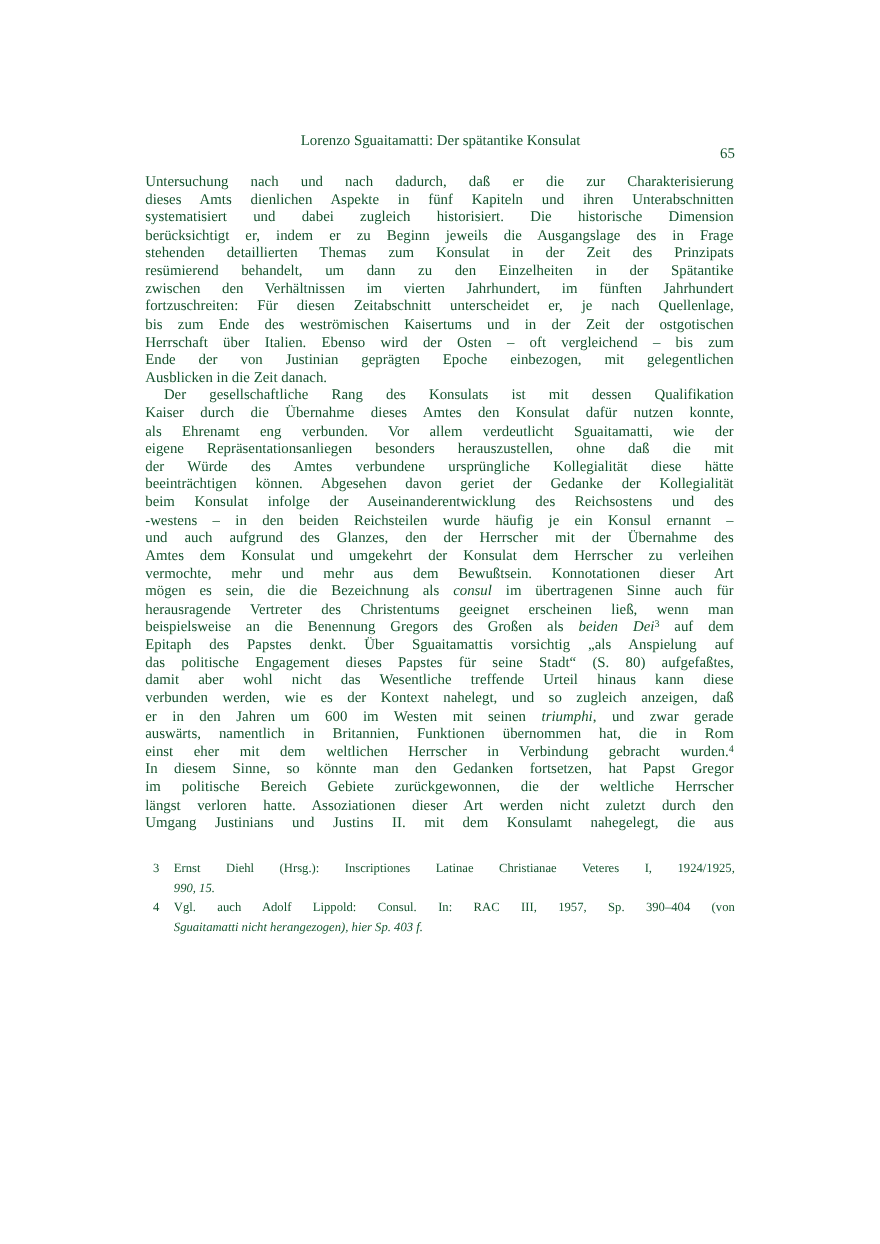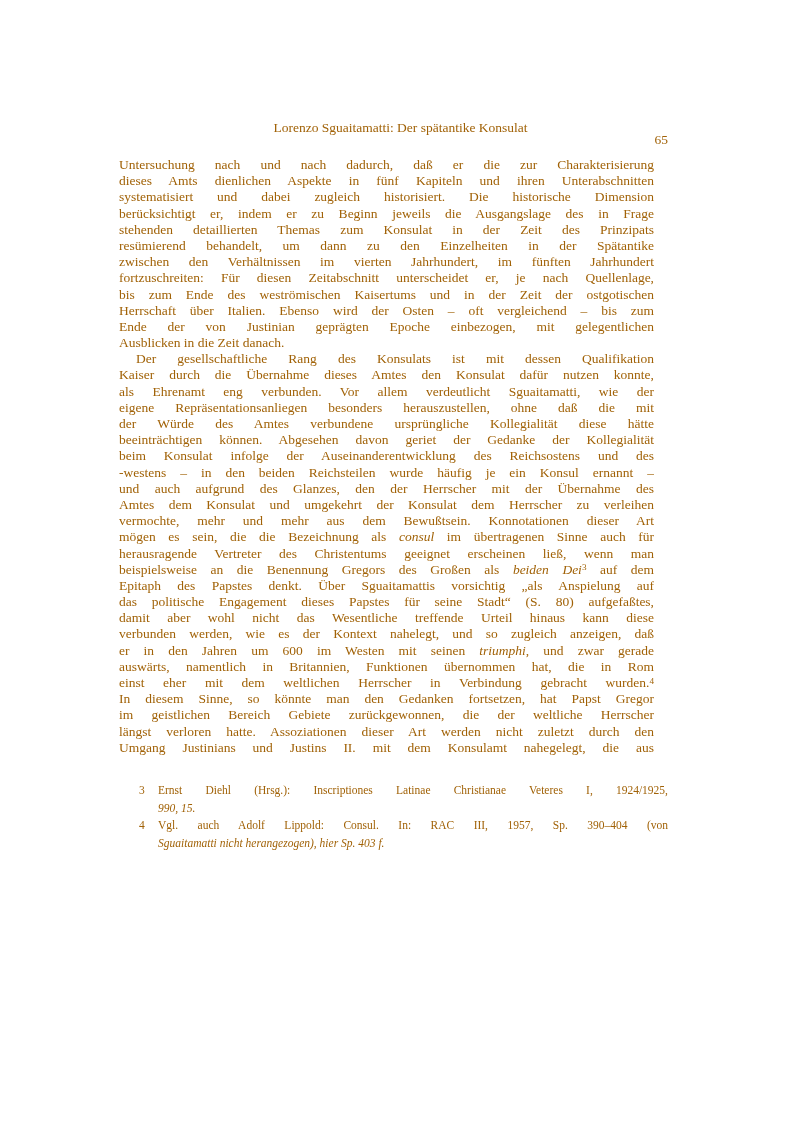--- a/index.html
+++ b/index.html
@@ -29,21 +29,21 @@
     text-align: center;
   }
   .running-header .pagenum {
     position: absolute;
     right: 0;
     top: 0;
     margin-top: 12px;
   }
   .body-text {
     position: absolute;
-    left: 119px;
+    left: 132px;
     top: 157px;
     width: 535px;
     font-size: 13.5px;
   }
   .line {
     line-height: 16.2px;
     text-align: justify;
     text-align-last: justify;
     white-space: normal;
     overflow: hidden;
@@ -87,21 +87,21 @@
     max-height: 17.7px;
   }
   .fn-line.no-justify {
     text-align-last: left;
     font-style: italic;
   }
 </style>
 </head>
 <body>
 
-<div class="page" style="background: rgb(255, 255, 255); color: #a16207; border-radius: 14px;">
+<div class="page" style="background: rgb(255, 255, 255); color: #14532d; border-radius: 14px;">
 
   <div class="running-header">
     <span class="title">Lorenzo Sguaitamatti: Der spätantike Konsulat</span>
     <span class="pagenum">65</span>
   </div>
 
   <div class="body-text">
       <div>
         <div class="line">Untersuchung nach und nach dadurch, daß er die zur Charakterisierung</div>
         <div class="line">dieses Amts dienlichen Aspekte in fünf Kapiteln und ihren Unterabschnitten</div>
@@ -132,21 +132,21 @@
         <div class="line">herausragende Vertreter des Christentums geeignet erscheinen ließ, wenn man</div>
         <div class="line">beispielsweise an die Benennung Gregors des Großen als <i>beiden Dei</i><sup>3</sup> auf dem</div>
         <div class="line">Epitaph des Papstes denkt. Über Sguaitamattis vorsichtig „als Anspielung auf</div>
         <div class="line">das politische Engagement dieses Papstes für seine Stadt“ (S. 80) aufgefaßtes,</div>
         <div class="line">damit aber wohl nicht das Wesentliche treffende Urteil hinaus kann diese</div>
         <div class="line">verbunden werden, wie es der Kontext nahelegt, und so zugleich anzeigen, daß</div>
         <div class="line">er in den Jahren um 600 im Westen mit seinen <i>triumphi</i>, und zwar gerade</div>
         <div class="line">auswärts, namentlich in Britannien, Funktionen übernommen hat, die in Rom</div>
         <div class="line">einst eher mit dem weltlichen Herrscher in Verbindung gebracht wurden.<sup>4</sup></div>
         <div class="line">In diesem Sinne, so könnte man den Gedanken fortsetzen, hat Papst Gregor</div>
-        <div class="line">im geistlichen Bereich Gebiete zurückgewonnen, die der weltliche Herrscher</div>
+        <div class="line">im politische Bereich Gebiete zurückgewonnen, die der weltliche Herrscher</div>
         <div class="line">längst verloren hatte. Assoziationen dieser Art werden nicht zuletzt durch den</div>
         <div class="line">Umgang Justinians und Justins II. mit dem Konsulamt nahegelegt, die aus</div>
       </div>
     </div>
 
   <div class="footnotes">
       <div class="footnote">
         <span class="fn-num">3</span>
         <div>
           <div class="fn-line">Ernst Diehl (Hrsg.): Inscriptiones Latinae Christianae Veteres I, 1924/1925,</div>

